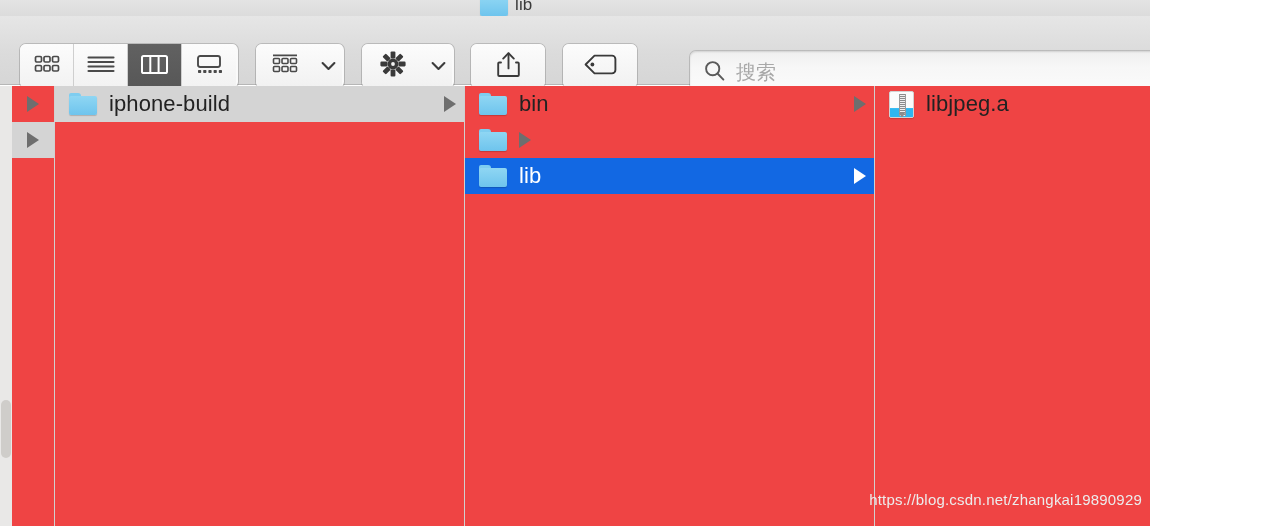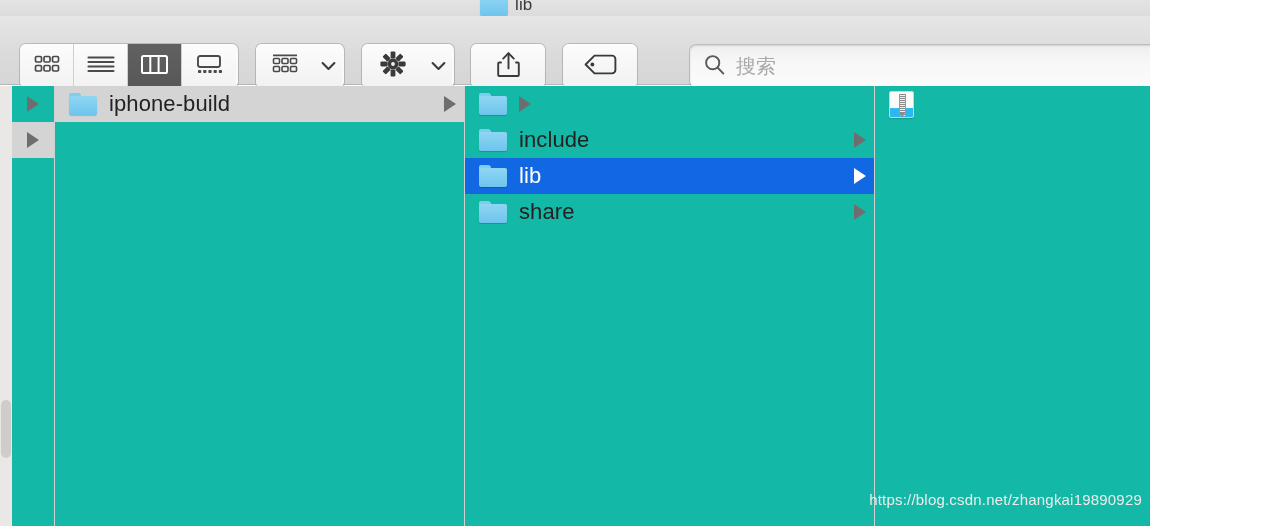--- a/index.html
+++ b/index.html
@@ -89,21 +89,21 @@
     width: 28px;
     display: flex;
     align-items: center;
     justify-content: center;
     background: linear-gradient(to bottom, #fcfcfc, #f1f1f1);
   }
 
   
   .searchfield {
     position: absolute;
-    top: 29px;
+    top: 35px;
     left: 690px;
     width: 575px;
     height: 42px;
     border-radius: 6px;
     background: linear-gradient(to bottom, #efefef, #f7f7f7 40%, #fbfbfb);
     box-shadow: inset 0 1px 2px rgba(0,0,0,.13), 0 0 0 1px rgba(0,0,0,.15);
     display: flex;
     align-items: center;
     padding-left: 14px;
     gap: 11px;
@@ -138,21 +138,21 @@
     width: 10px;
     height: 58px;
     border-radius: 5px;
     background: #cfcdca;
   }
 
   .col {
     height: 440px;
     border-right: 1px solid #d0d0d0;
     position: relative;
-    background: #14b8a6;
+    background: #ef4444;
     overflow: hidden;
     flex: 0 0 auto;
   }
   .col-stub  { width: 43px; }
   .col-one   { width: 410px; }
   .col-two   { width: 410px; }
   .col-three { width: 399px; border-right: none; }
 
   .row {
     height: 36px;
@@ -477,62 +477,55 @@
       </div>
     </div>
 
     <div class="col col-two">
 
       <div class="row">
         <span class="folder">
           <span class="tab"></span>
             <span class="body"></span>
         </span>
+        <span class="label">bin</span>
         <span class="tri"></span>
       </div>
 
       <div class="row">
         <span class="folder">
           <span class="tab"></span>
             <span class="body"></span>
         </span>
-        <span class="label">include</span>
         <span class="tri"></span>
       </div>
 
       <div class="row sel-blue">
         <span class="folder">
           <span class="tab"></span>
             <span class="body"></span>
         </span>
         <span class="label">lib</span>
         <span class="tri white"></span>
       </div>
 
-      <div class="row">
-        <span class="folder">
-          <span class="tab"></span>
-            <span class="body"></span>
-        </span>
-        <span class="label">share</span>
-        <span class="tri"></span>
-      </div>
 
     </div>
 
     <div class="col col-three">
 
 
       <div class="row">
         <span class="icon-arch">
           <span class="wave2"></span>
           <span class="wave"></span>
           <span class="zip"></span>
           <span class="zip-tip"></span>
         </span>
+        <span class="label">libjpeg.a</span>
       </div>
 
     </div>
 
   </div>
 
   <div class="watermark">https://blog.csdn.net/zhangkai19890929</div>
 
 </div>
 

